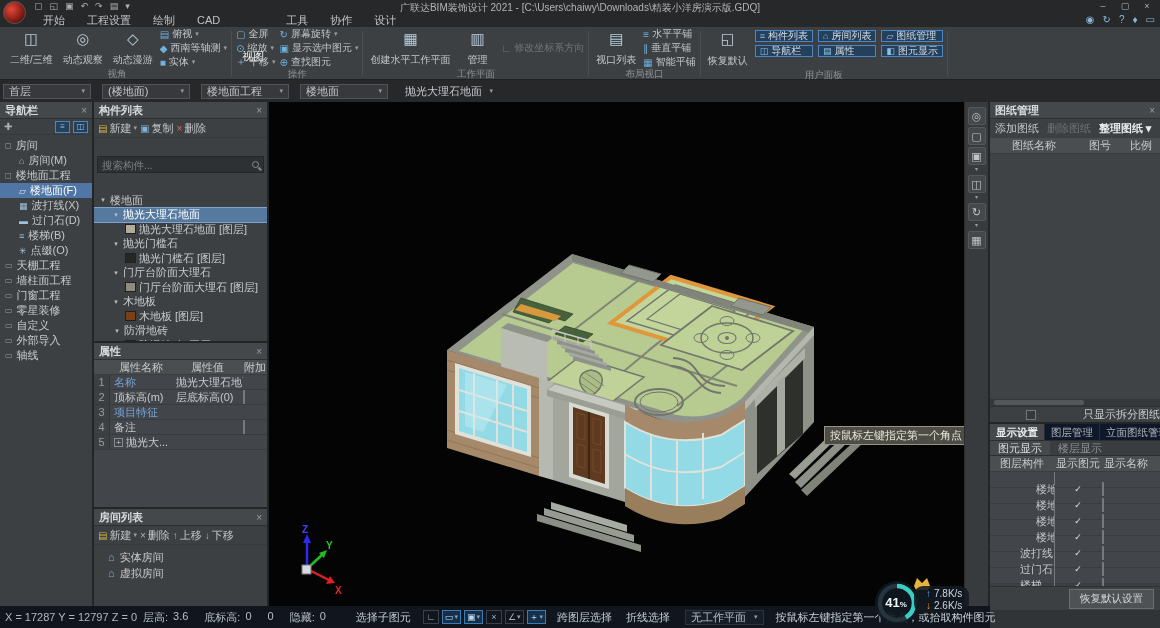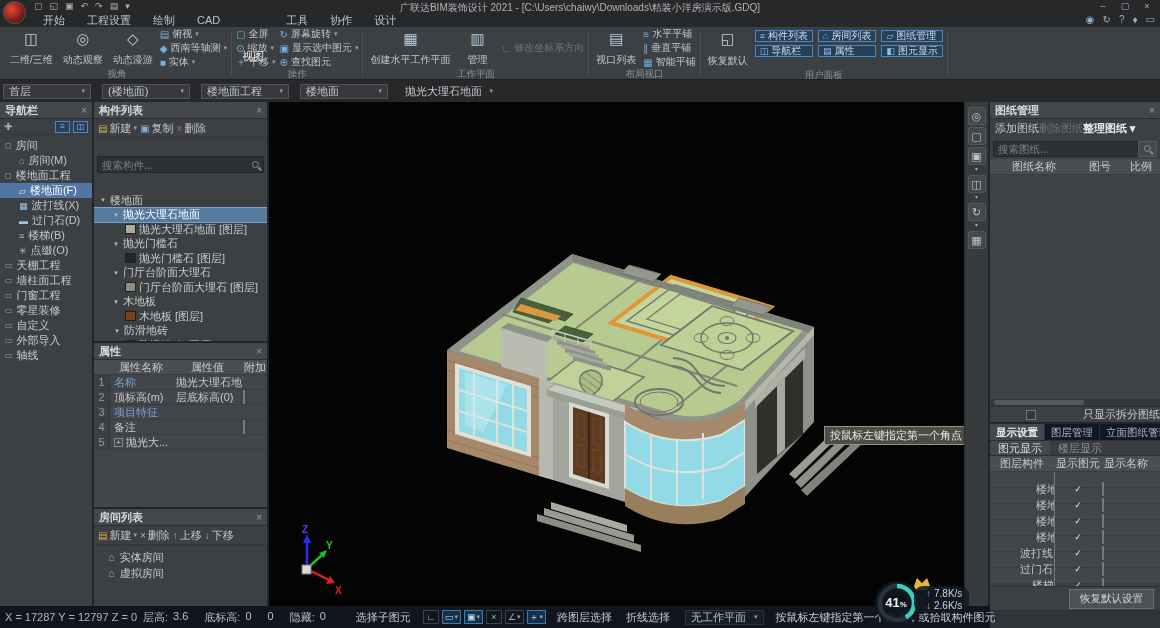--- a/index.html
+++ b/index.html
@@ -95,21 +95,21 @@
 
 .viewport{flex:1;position:relative;background:#040404;overflow:hidden;}
 .model{position:absolute;left:0;top:0;}
 .tooltip{position:absolute;left:555px;top:324px;background:#4d4d46;border:1px solid #93938a;color:#e8e8dc;padding:1px 5px;white-space:nowrap;font-size:11px;}
 .vtoolbar{width:24px;background:#383b3d;display:flex;flex-direction:column;align-items:center;padding-top:5px;gap:2px;border-left:1px solid #2a2c2e;}
 .vtbtn{width:18px;height:18px;background:#45484b;border:1px solid #55585b;color:#c0c3c6;font-size:11px;line-height:16px;text-align:center;border-radius:2px;flex:none;}
 .vtcaret{font-size:6px;color:#9a9da0;height:6px;line-height:5px;}
 
 .rightpanel{width:172px;background:#3d4043;border-left:2px solid #232527;display:flex;flex-direction:column;}
 .panel-drawings{height:322px;border-bottom:2px solid #232527;display:flex;flex-direction:column;}
-.dtools{height:19px;display:flex;align-items:center;padding:0 5px;flex:none;white-space:nowrap;}
+.dtools{height:19px;display:flex;align-items:center;gap:8px;padding:0 5px;flex:none;white-space:nowrap;}
 .dlink{color:#c4c7ca;}
 .dlink.dis{color:#6e7174;}
 .dlink.bold{color:#e8eaec;font-weight:bold;font-family:Liberation Serif, serif;}
 .dsearchrow{height:19px;display:flex;align-items:center;gap:0;margin:1px 3px;flex:none;}
 .dsearchbox{flex:1;height:16px;background:#2e3134;border:1px solid #242628;display:flex;align-items:center;padding:0 4px;}
 .dsearchbtn{width:40px;height:16px;background:#45484b;border:1px solid #55585b;display:flex;align-items:center;justify-content:center;}
 .dheader{display:grid;grid-template-columns:1fr 44px 38px;height:16px;background:#4a4e51;align-items:center;border-bottom:1px solid #3a3d40;flex:none;text-align:center;}
 .dbody{flex:1;background:#404346;}
 .dhscroll{height:7px;background:#35383a;position:relative;flex:none;}
 .dthumb{position:absolute;left:4px;width:90px;height:5px;top:1px;background:#55585b;border-radius:2px;}
@@ -743,28 +743,20 @@
       <div class="panel-drawings">
         <div class="phead">
           <span>图纸管理</span>
           <span class="pclose">×</span>
         </div>
         <div class="dtools">
             <span class="dlink">添加图纸</span>
             <span class="dlink dis">删除图纸</span>
             <span class="dlink bold">整理图纸 ▾</span>
           </div>
-        <div class="dsearchrow">
-          <div class="dsearchbox">
-            <input class="searchinput" placeholder="搜索图纸..." style="">
-          </div>
-          <div class="dsearchbtn">
-              <span class="mag"></span>
-            </div>
-        </div>
         <div class="dheader">
           <div>图纸名称</div>
           <div>图号</div>
           <div>比例</div>
         </div>
         <div class="dbody"></div>
         <div class="dhscroll">
             <div class="dthumb"></div>
           </div>
         <div class="dfooter">
@@ -821,21 +813,21 @@
               <div><span class="cbx"></span></div>
               <div></div>
             </div>
             <div class="dlrow">
               <div class="lab" style="padding-left: 30px;">过门石</div>
               <div><span class="cbx checked"></span></div>
               <div><span class="cbx"></span></div>
               <div></div>
             </div>
             <div class="dlrow">
-              <div class="lab" style="padding-left: 30px; text-align: right;">楼梯</div>
+              <div class="lab" style="padding-left: 30px;">楼梯</div>
               <div><span class="cbx checked"></span></div>
               <div><span class="cbx"></span></div>
               <div></div>
             </div>
           </div>
         <div class="resetrow">
           <span class="resetbtn">恢复默认设置</span>
         </div>
         <div class="bottomfill"></div>
       </div>

